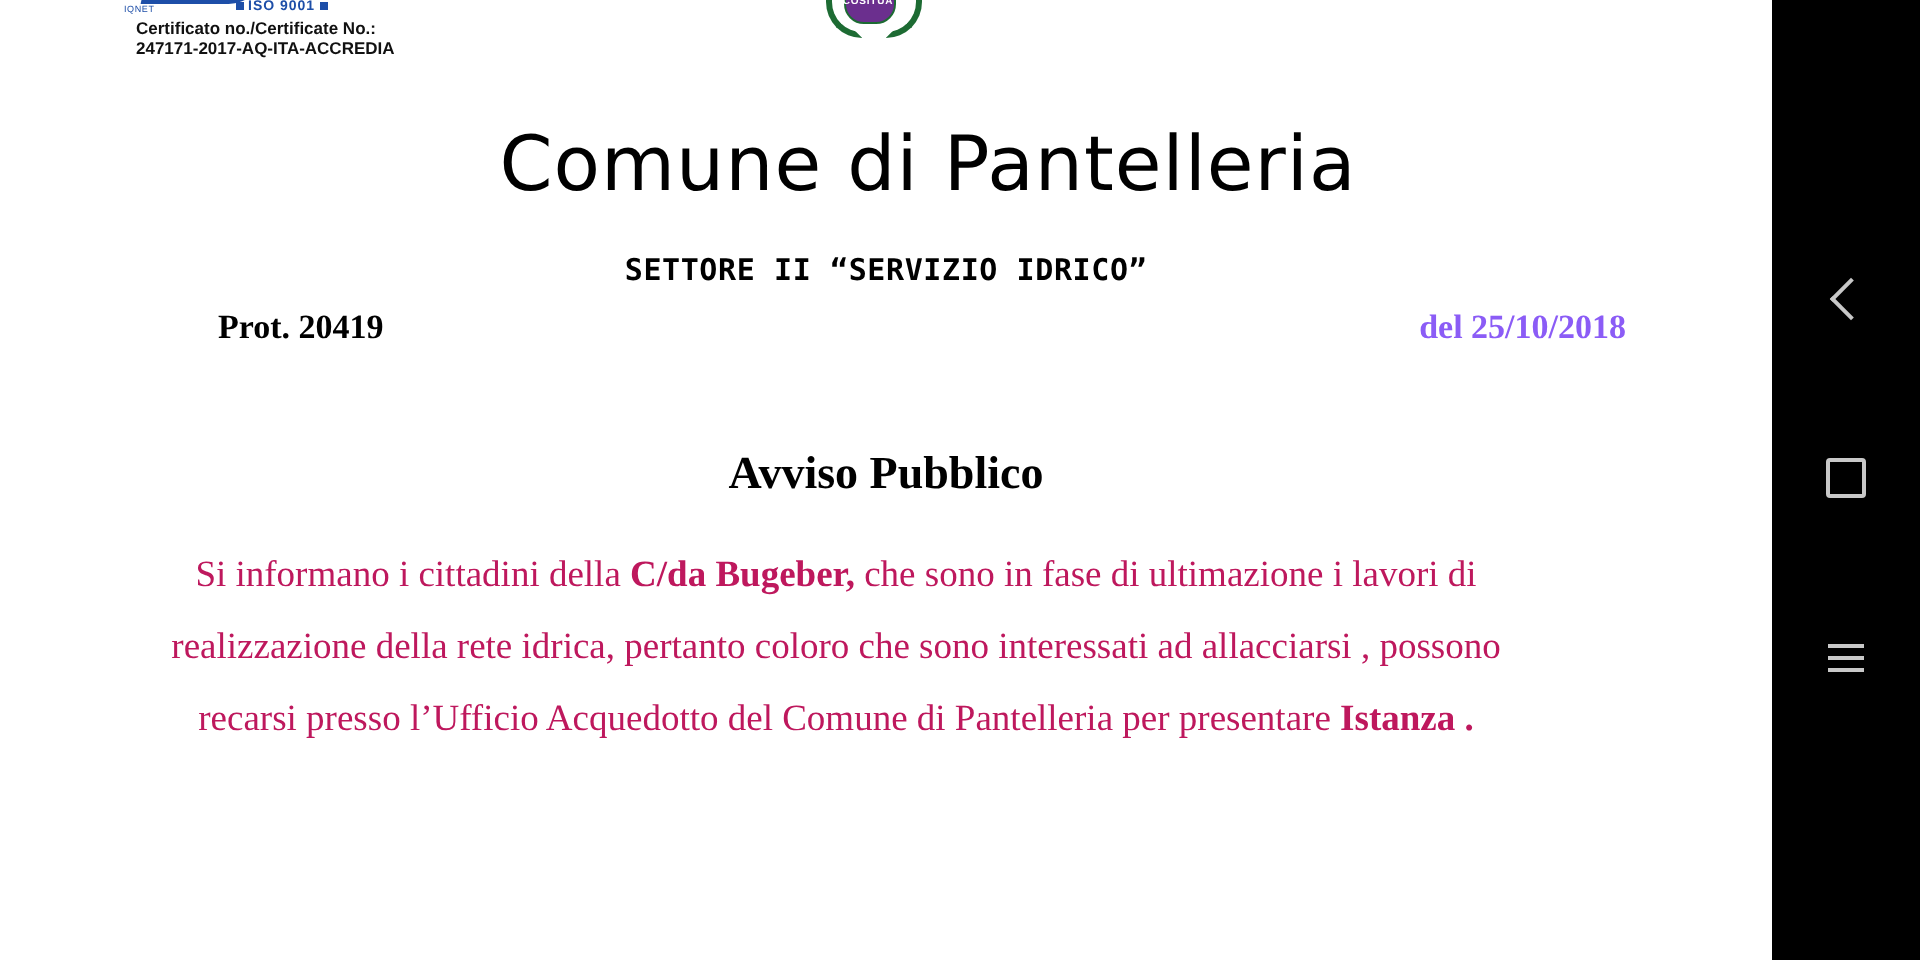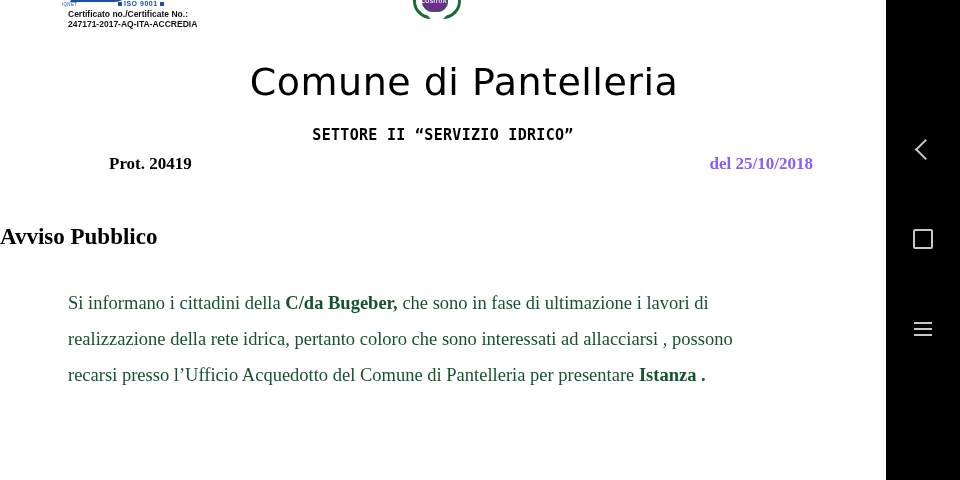--- a/index.html
+++ b/index.html
@@ -186,35 +186,36 @@
     font-family: "Liberation Serif", serif;
     font-size: 17px;
     font-weight: bold;
     color: #8b5cf6;
   }
   #notice-title {
     position: absolute;
     left: 0;
     top: 224px;
     width: 886px;
-    text-align: left;
+    text-align: center;
     font-family: "Liberation Serif", serif;
     font-size: 23px;
     font-weight: bold;
     color: #000;
   }
   #body-text {
     position: absolute;
     left: 68px;
-    top: 285px;
+    top: 270px;
     width: 700px;
     font-family: "Liberation Serif", serif;
     font-size: 18.5px;
     line-height: 36px;
-    color: #14532d;
+    color: #be185d;
+    text-align: center;
   }
   #body-text b { font-weight: bold; }
   #sign-1, #sign-2 {
     position: absolute;
     left: 546px;
     font-family: "Liberation Serif", serif;
     font-size: 19px;
     font-weight: bold;
     color: #000;
     white-space: nowrap;

